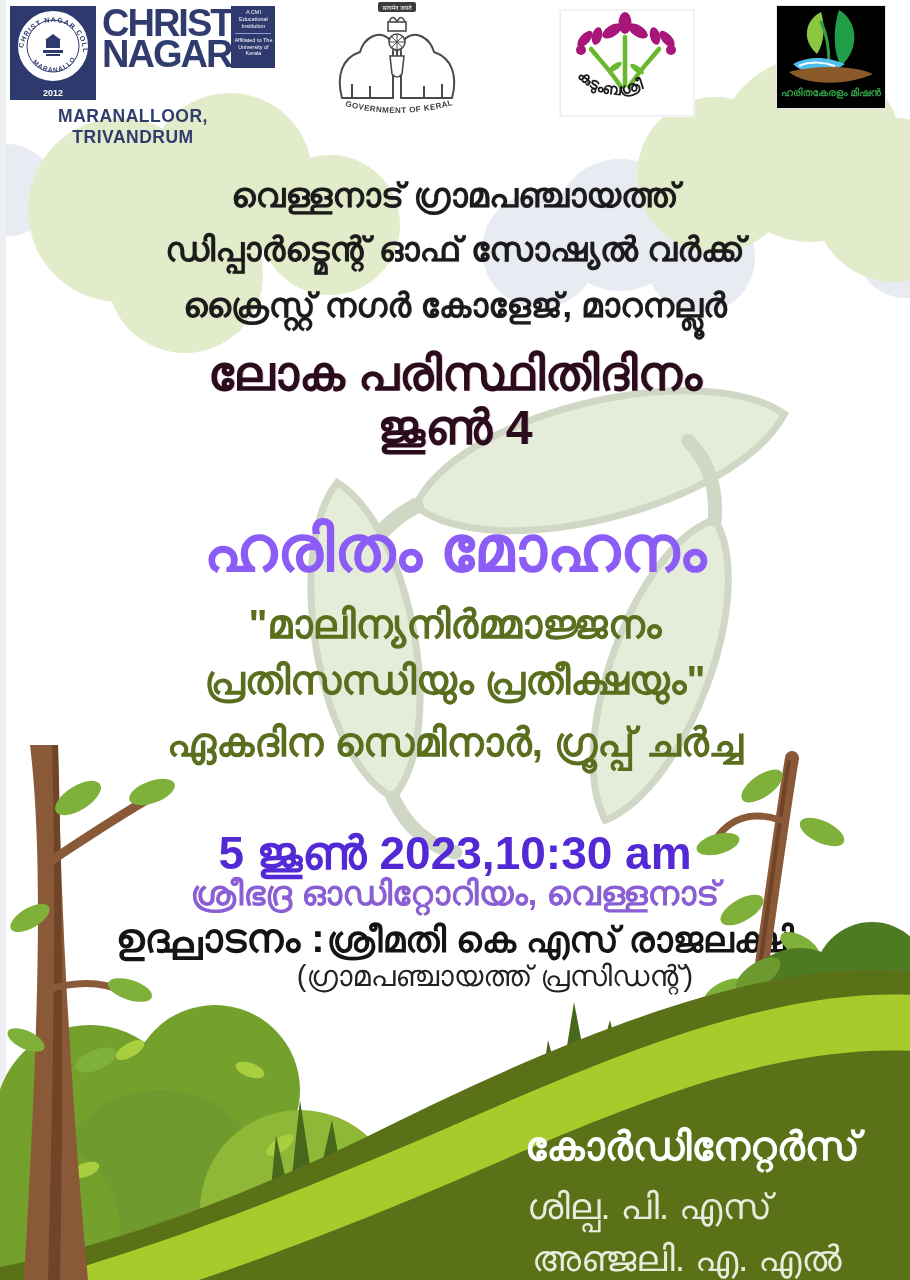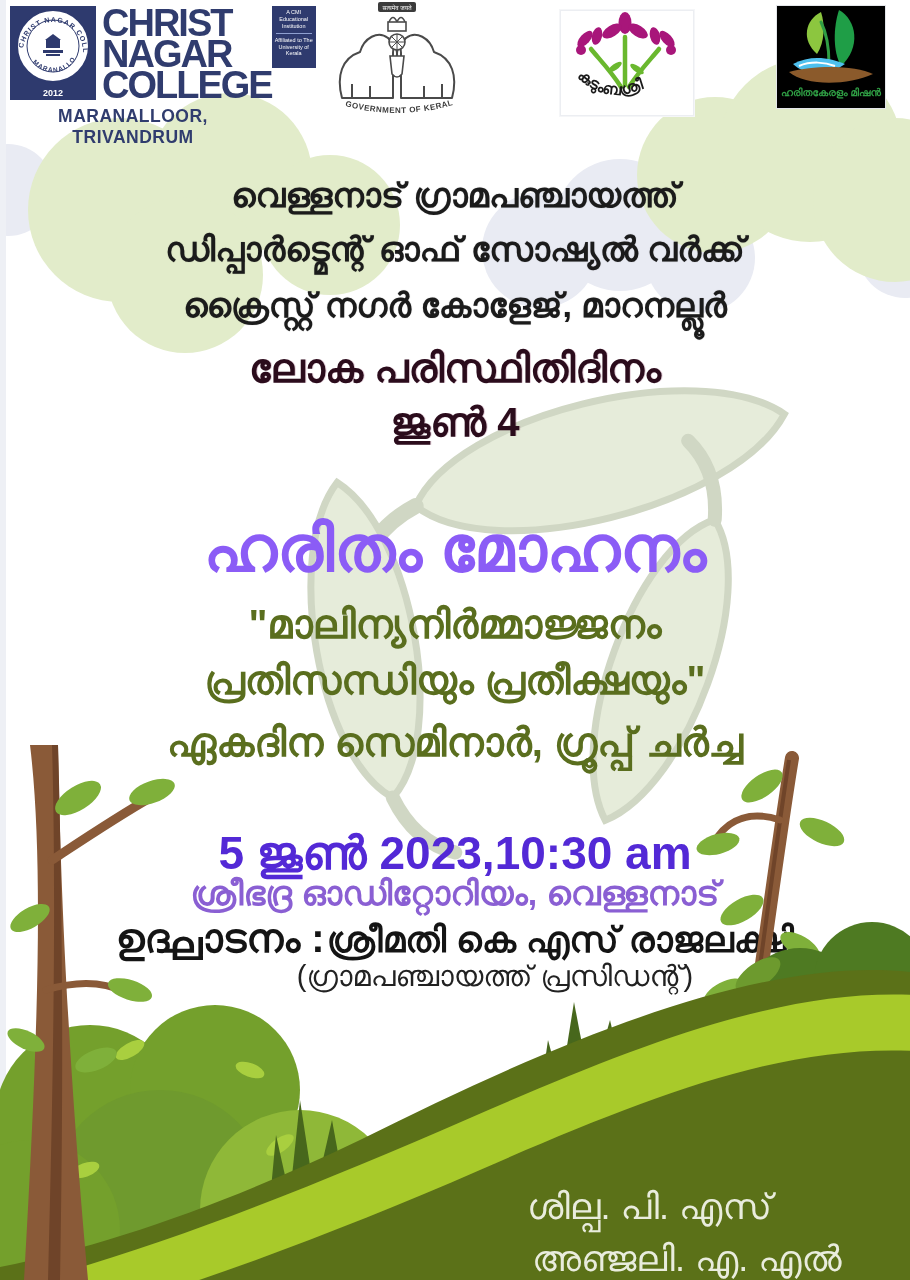--- a/index.html
+++ b/index.html
@@ -21,21 +21,21 @@
   .cnc-loc{margin-top:6px;text-align:center;color:#303c6e;font-weight:700;font-size:17.5px;letter-spacing:.5px;}
 
   .emblem{left:322px;top:0px;}
   .logo-kdm{left:560px;top:10px;width:132px;height:104px;background:#fff;border:1px solid #eceef2;box-shadow:0 0 0 1px #f5f6f8;}
   .logo-hkm{left:776px;top:5px;width:108px;height:102px;background:#000000;border:1px solid #e4e6ea;text-align:center;}
   .hkm-label{font-size:10.5px;font-weight:700;color:#2f9e44;margin-top:-2px;}
 
   
   .line{left:0;width:910px;text-align:center;font-weight:700;}
   .org{font-size:34px;color:#1b1b1b;text-shadow:0 0 1px #00000055;}
-  .occasion{font-size:40px;color:#2b0c1c;font-weight:800;text-shadow:1px 0 0 #7c1b4a33;}
+  .occasion{font-size:48px;color:#2b0c1c;font-weight:800;text-shadow:1px 0 0 #7c1b4a33;}
   .title{font-size:64px;color:#8b5cf6;font-weight:800;}
   .theme{font-size:40px;color:#5a6e1e;font-weight:800;}
   .datetime{font-size:46px;color:#5329d6;font-weight:800;}
   .venue{font-size:34px;color:#8a5fd3;font-weight:800;}
   .inaug-row{left:0;width:910px;display:flex;justify-content:center;align-items:baseline;gap:2px;}
   .inaug-label{font-size:40px;color:#141414;font-weight:800;}
   .inaug-guest{font-size:36px;color:#141414;font-weight:800;}
   .designation{font-size:29px;color:#222;font-weight:400;padding-left:40px;}
 
   
@@ -108,21 +108,20 @@
             <rect x="36" y="34" width="14" height="8"></rect>
             <rect x="33" y="44" width="20" height="3"></rect>
             <rect x="36" y="48" width="14" height="2"></rect>
           </g>
         </svg>
         <div class="seal-year">2012</div>
       </div>
       <div class="cnc-name">
         <div>CHRIST</div>
         <div>NAGAR</div>
-        <div>COLLEGE</div>
       </div>
       <div class="cnc-badge">
         <div>A CMI Educational Institution</div>
         <div class="badge-div"></div>
         <div>Affiliated to The University of Kerala</div>
       </div>
     </div>
     <div class="cnc-loc">MARANALLOOR, TRIVANDRUM</div>
   </div>
 
@@ -276,16 +275,17 @@
         <ellipse cx="78" cy="58" rx="26" ry="12" transform="rotate(-32 78 58)"></ellipse>
         <ellipse cx="152" cy="52" rx="24" ry="11" transform="rotate(-20 152 52)"></ellipse>
         <ellipse cx="30" cy="178" rx="22" ry="10" transform="rotate(-30 30 178)"></ellipse>
         <ellipse cx="130" cy="250" rx="23" ry="10" transform="rotate(18 130 250)"></ellipse>
         <ellipse cx="96" cy="320" rx="22" ry="10" transform="rotate(-22 96 320)"></ellipse>
         <ellipse cx="26" cy="300" rx="20" ry="9" transform="rotate(25 26 300)"></ellipse>
       </g>
     </g>
   </svg>
 
+  <div class="abs coord-head">കോർഡിനേറ്റർസ്</div>
   <div class="abs coord-n1">ശില്പ. പി. എസ്</div>
   <div class="abs coord-n2">അഞ്ജലി. എ. എൽ</div>
 
 </div>
 
 </body></html>

